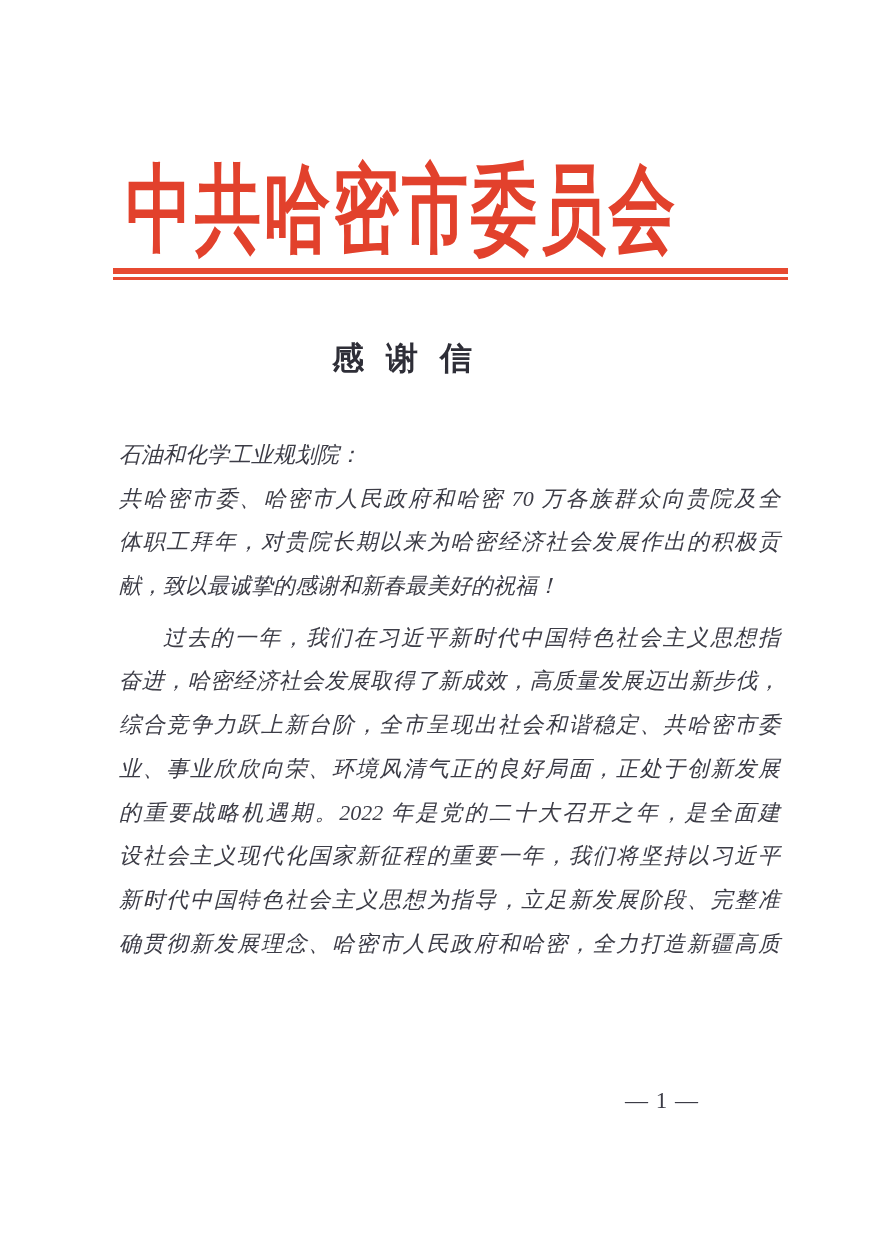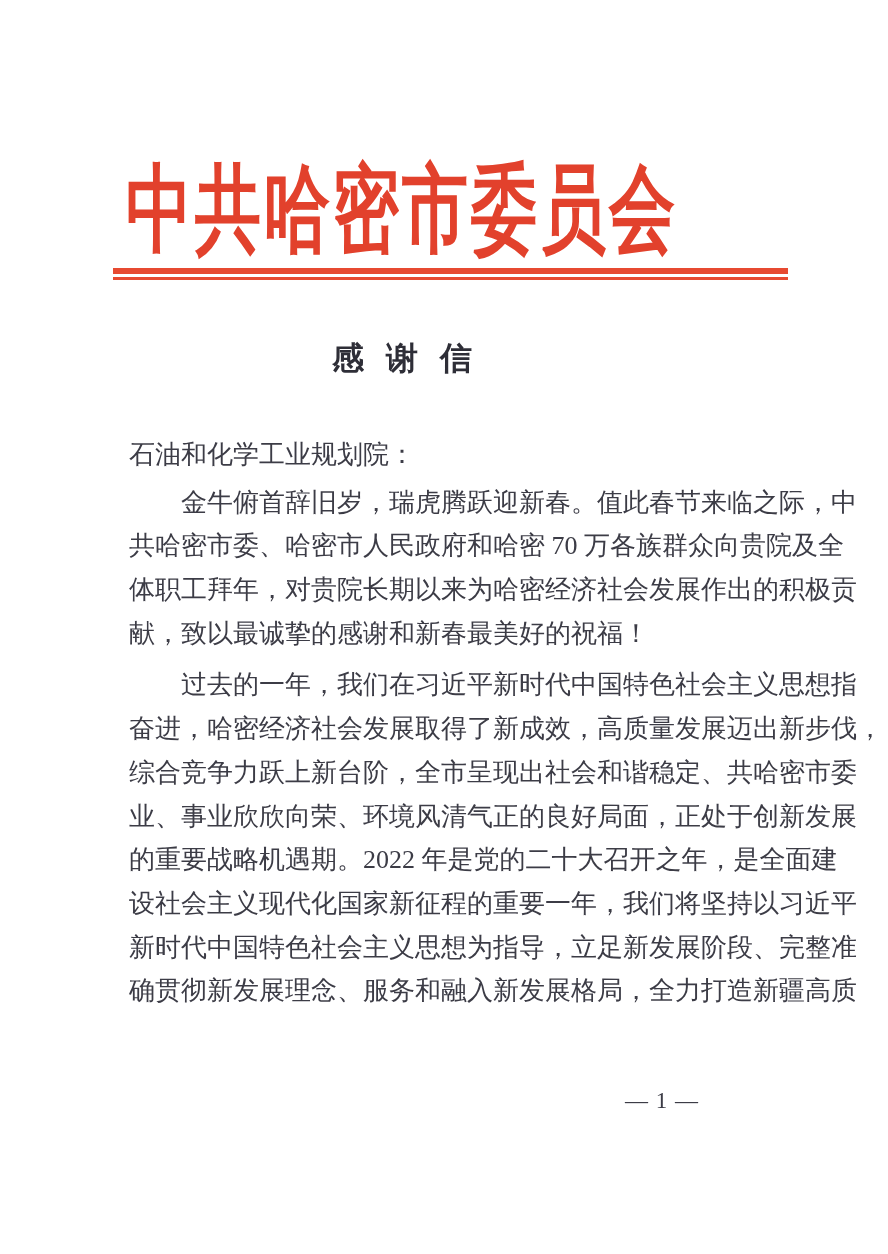--- a/index.html
+++ b/index.html
@@ -67,24 +67,25 @@
     text-align: center;
     color: var(--title-text);
     font-size: 32px;
     font-weight: bold;
     word-spacing: 14px;
   }
   
   .content {
     position: absolute;
     top: 433px;
-    left: 129px;
+    left: 119px;
     width: 661px;
     color: var(--body-text);
-    font-size: 26px;
+    font-size: 22px;
+    font-style: italic;
   }
   .line {
     height: 43.7px;
     line-height: 43.7px;
     text-align: justify;
     text-align-last: justify;
     text-justify: inter-character;
     white-space: nowrap;
   }
   .line.salutation,
@@ -115,29 +116,28 @@
 
   <div class="rule">
     <div class="rule-thick"></div>
     <div class="rule-thin"></div>
   </div>
 
   <div class="doc-title">感 谢 信</div>
 
   <div class="content">
     <div class="line salutation">石油和化学工业规划院：</div>
-    <div class="line indent gap-sm">金牛俯首辞旧岁，瑞虎腾跃迎新春。值此春节来临之际，中</div>
     <div class="line">共哈密市委、哈密市人民政府和哈密 70 万各族群众向贵院及全</div>
     <div class="line">体职工拜年，对贵院长期以来为哈密经济社会发展作出的积极贡</div>
     <div class="line end">献，致以最诚挚的感谢和新春最美好的祝福！</div>
     <div class="line indent gap-md">过去的一年，我们在习近平新时代中国特色社会主义思想指</div>
     <div class="line">奋进，哈密经济社会发展取得了新成效，高质量发展迈出新步伐，</div>
     <div class="line">综合竞争力跃上新台阶，全市呈现出社会和谐稳定、共哈密市委</div>
     <div class="line">业、事业欣欣向荣、环境风清气正的良好局面，正处于创新发展</div>
     <div class="line">的重要战略机遇期。2022 年是党的二十大召开之年，是全面建</div>
     <div class="line">设社会主义现代化国家新征程的重要一年，我们将坚持以习近平</div>
     <div class="line">新时代中国特色社会主义思想为指导，立足新发展阶段、完整准</div>
-    <div class="line">确贯彻新发展理念、服务和融入新发展格局，全力打造新疆高质</div>
+    <div class="line">确贯彻新发展理念、哈密市人民政府和哈密，全力打造新疆高质</div>
   </div>
 
   <div class="page-number">— 1 —</div>
 
 </div>
 
 </body></html>

